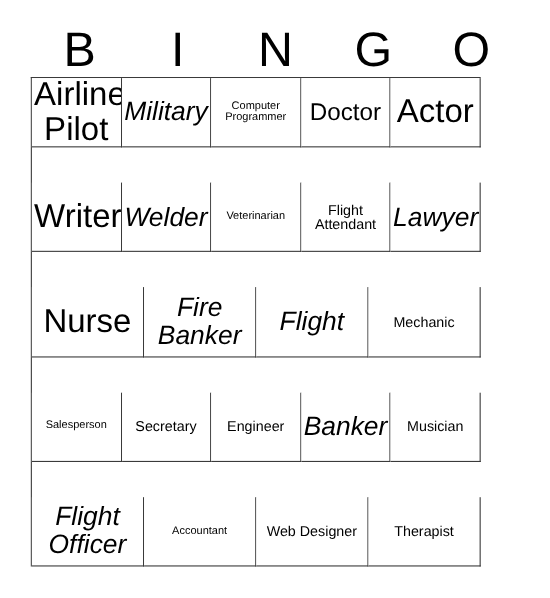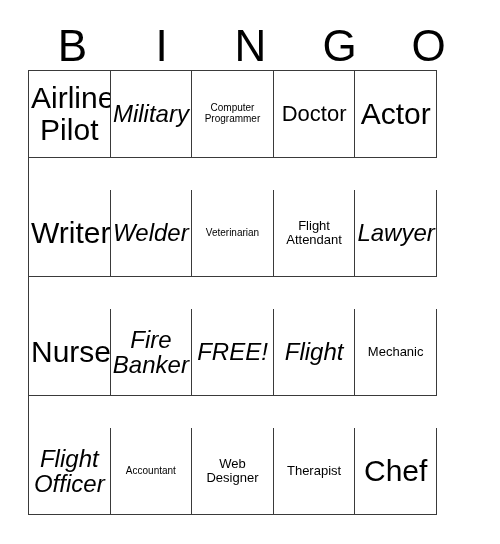--- a/index.html
+++ b/index.html
@@ -149,43 +149,54 @@
     </div>
 
     <div class="bingo-row">
       <div class="bingo-cell">
           <span class="cell-text fs-xl">Nurse</span>
         </div>
       <div class="bingo-cell">
           <span class="cell-text fs-lg">Fire Banker</span>
         </div>
       <div class="bingo-cell">
-          <span class="cell-text fs-lg">FREE!</span>
-        </div>
-      <div class="bingo-cell">
           <span class="cell-text fs-lg">Flight</span>
         </div>
       <div class="bingo-cell">
           <span class="cell-text fs-sm">Mechanic</span>
         </div>
     </div>
 
+    <div class="bingo-row">
+      <div class="bingo-cell">
+          <span class="cell-text fs-xs">Salesperson</span>
+        </div>
+      <div class="bingo-cell">
+          <span class="cell-text fs-sm">Secretary</span>
+        </div>
+      <div class="bingo-cell">
+          <span class="cell-text fs-sm">Engineer</span>
+        </div>
+      <div class="bingo-cell">
+          <span class="cell-text fs-lg">Banker</span>
+        </div>
+      <div class="bingo-cell">
+          <span class="cell-text fs-sm">Musician</span>
+        </div>
+    </div>
 
     <div class="bingo-row">
       <div class="bingo-cell">
           <span class="cell-text fs-lg">Flight Officer</span>
         </div>
       <div class="bingo-cell">
           <span class="cell-text fs-xs">Accountant</span>
         </div>
       <div class="bingo-cell">
           <span class="cell-text fs-sm">Web Designer</span>
         </div>
       <div class="bingo-cell">
           <span class="cell-text fs-sm">Therapist</span>
-        </div>
-      <div class="bingo-cell">
-          <span class="cell-text fs-xl">Chef</span>
         </div>
     </div>
 
   </div>
 </div>
 
 </body></html>

